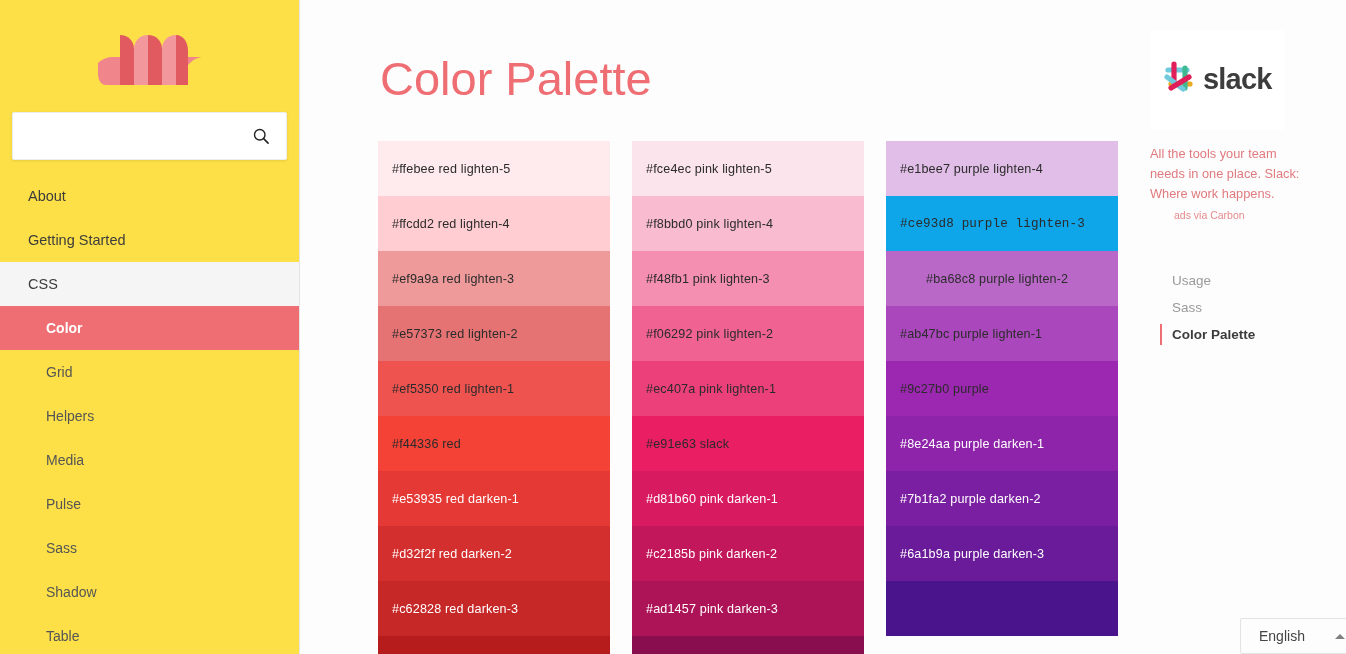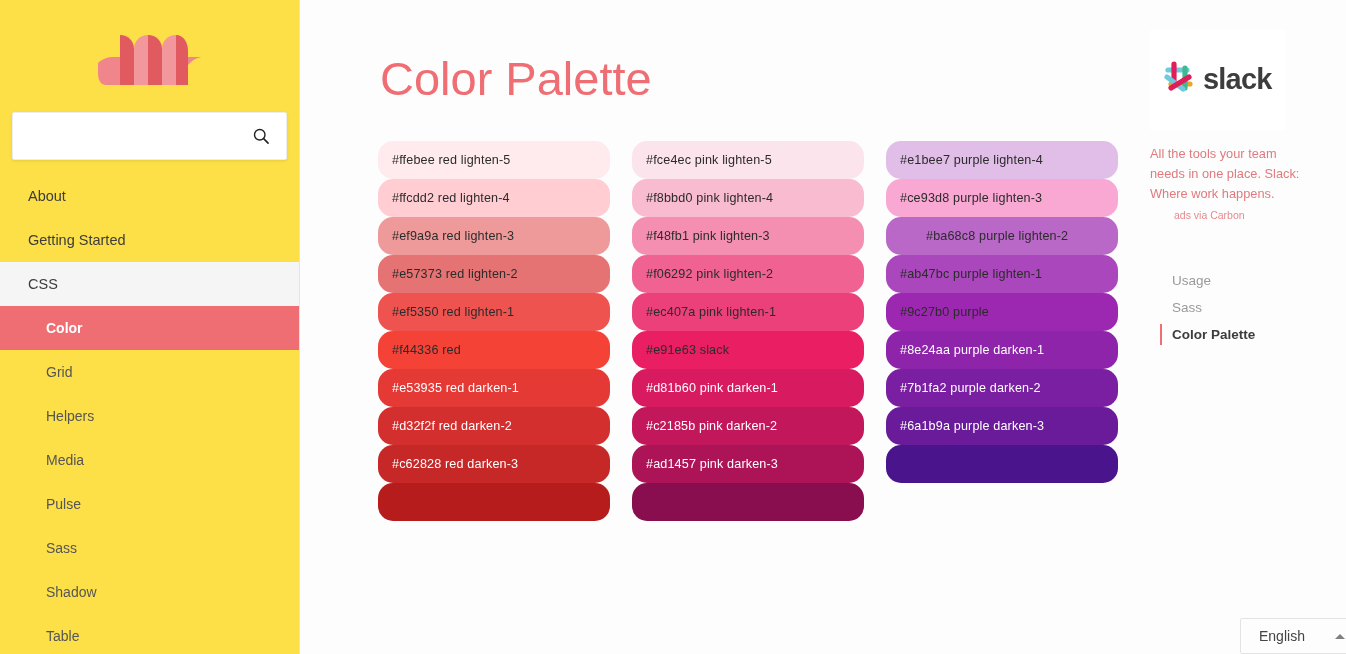--- a/index.html
+++ b/index.html
@@ -121,28 +121,27 @@
     top: 141px;
     width: 750px;
     display: flex;
     gap: 22px;
   }
   .palette-col {
     width: 232px;
     overflow: hidden;
   }
   .swatch {
-    height: 38px;
+    height: 55px;
     display: flex;
     align-items: center;
     padding-left: 14px;
     font-size: 12.6px;
     letter-spacing: 0.15px;
     white-space: nowrap;
-    border-radius: 15px;
   }
   .swatch.dark-text  { color: #2b2b2b; }
   .swatch.light-text { color: #ffffff; }
 
   
   .rightcol {
     position: absolute;
     left: 1150px;
     top: 0;
     width: 208px;
@@ -334,21 +333,21 @@
           </div>
           <div class="swatch light-text" style="background: rgb(173, 20, 87);">
             <span>#ad1457 pink darken-3</span>
           </div>
           <div class="swatch light-text" style="background: rgb(136, 14, 79);"></div>
         </div>
         <div class="palette-col">
           <div class="swatch dark-text" style="background: rgb(225, 190, 231);">
             <span>#e1bee7 purple lighten-4</span>
           </div>
-          <div class="swatch dark-text" style="background: #f9a8d4;">
+          <div class="swatch dark-text" style="background: #0ea5e9; font-family: Liberation Mono, monospace;">
             <span>#ce93d8 purple lighten-3</span>
           </div>
           <div class="swatch dark-text" style="background: rgb(186, 104, 200); padding-left: 40px;">
             <span>#ba68c8 purple lighten-2</span>
           </div>
           <div class="swatch dark-text" style="background: rgb(171, 71, 188);">
             <span>#ab47bc purple lighten-1</span>
           </div>
           <div class="swatch dark-text" style="background: rgb(156, 39, 176);">
             <span>#9c27b0 purple</span>

